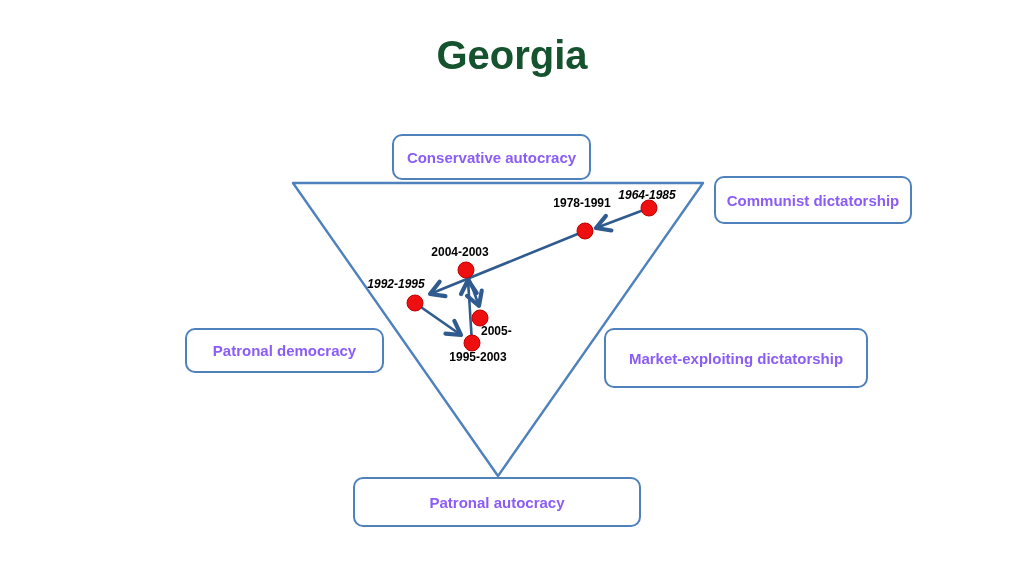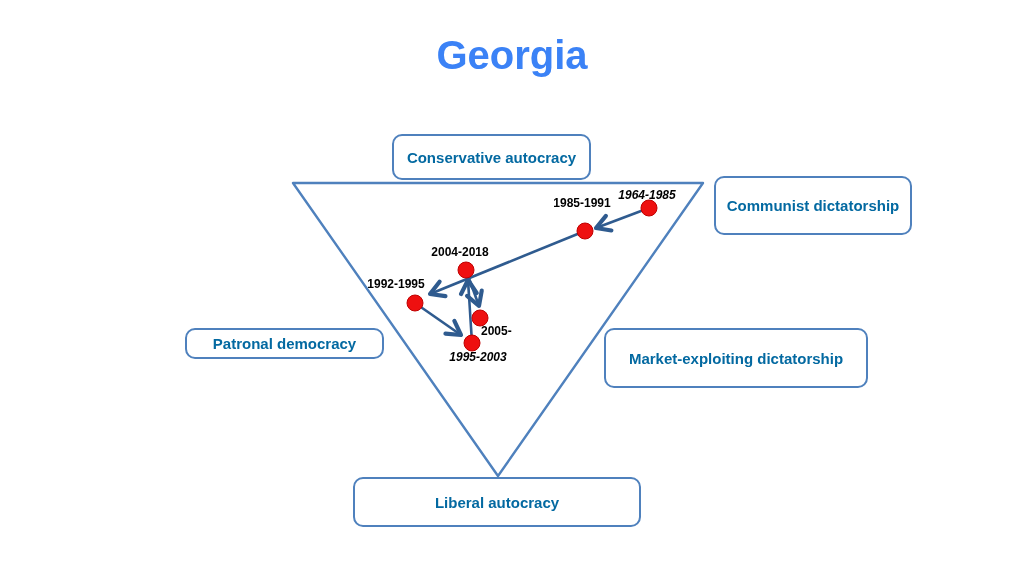--- a/index.html
+++ b/index.html
@@ -13,66 +13,66 @@
   }
   .title {
     position: absolute;
     top: 33px;
     left: 0;
     width: 100%;
     margin: 0;
     text-align: center;
     font-size: 40px;
     font-weight: 700;
-    color: #3b82f6;
+    color: #14532d;
     line-height: 1.1;
   }
   .diagram-svg {
     position: absolute;
     left: 0;
     top: 0;
     width: 1024px;
     height: 576px;
   }
   .cat-box {
     position: absolute;
     box-sizing: border-box;
     border: 2.5px solid #4f81bd;
     border-radius: 10px;
     background: #ffffff;
     display: flex;
     align-items: center;
     justify-content: center;
     font-weight: 700;
     font-size: 15px;
-    color: #0369a1;
+    color: #8b5cf6;
     text-align: left;
   }
   .box-conservative  { left: 392px; top: 134px; width: 199px; height: 46px; }
   .box-liberal       { left: 62px;  top: 176px; width: 216px; height: 47px; }
-  .box-communist     { left: 714px; top: 176px; width: 198px; height: 59px; }
-  .box-patronal-dem  { left: 185px; top: 328px; width: 199px; height: 31px; }
+  .box-communist     { left: 714px; top: 176px; width: 198px; height: 48px; }
+  .box-patronal-dem  { left: 185px; top: 328px; width: 199px; height: 45px; }
   .box-market        { left: 604px; top: 328px; width: 264px; height: 60px; }
   .box-patronal-aut  { left: 353px; top: 477px; width: 288px; height: 50px; }
   .pt-label {
     position: absolute;
     font-weight: 700;
     font-size: 12px;
     color: #000000;
     white-space: nowrap;
     transform: translateX(-50%);
     line-height: 1;
   }
   .pt-label.left-anchor { transform: none; }
   .lbl-1964 { left: 647px; top: 189px; font-style: italic; }
   .lbl-1985 { left: 582px; top: 197px; }
   .lbl-2004 { left: 460px; top: 246px; }
-  .lbl-1992 { left: 396px; top: 278px; }
+  .lbl-1992 { left: 396px; top: 278px; font-style: italic; }
   .lbl-2013 { left: 481px; top: 325px; }
-  .lbl-1995 { left: 478px; top: 351px; font-style: italic; }
+  .lbl-1995 { left: 478px; top: 351px; }
 </style>
 </head>
 <body>
 
 <div class="slide">
 
   <h1 class="title">Georgia</h1>
 
   <svg class="diagram-svg" viewBox="0 0 1024 576">
     <defs>
@@ -94,22 +94,22 @@
     <circle cx="466" cy="270" r="8" fill="#ee1010" stroke="#c00000" stroke-width="1"></circle>
     <circle cx="415" cy="303" r="8" fill="#ee1010" stroke="#c00000" stroke-width="1"></circle>
     <circle cx="480" cy="318" r="8" fill="#ee1010" stroke="#c00000" stroke-width="1"></circle>
     <circle cx="472" cy="343" r="8" fill="#ee1010" stroke="#c00000" stroke-width="1"></circle>
   </svg>
 
   <div class="cat-box box-conservative">Conservative autocracy</div>
   <div class="cat-box box-communist">Communist dictatorship</div>
   <div class="cat-box box-patronal-dem">Patronal democracy</div>
   <div class="cat-box box-market">Market-exploiting dictatorship</div>
-  <div class="cat-box box-patronal-aut">Liberal autocracy</div>
+  <div class="cat-box box-patronal-aut">Patronal autocracy</div>
 
   <div class="pt-label lbl-1964">1964-1985</div>
-  <div class="pt-label lbl-1985">1985-1991</div>
-  <div class="pt-label lbl-2004">2004-2018</div>
+  <div class="pt-label lbl-1985">1978-1991</div>
+  <div class="pt-label lbl-2004">2004-2003</div>
   <div class="pt-label lbl-1992">1992-1995</div>
   <div class="pt-label lbl-2013 left-anchor">2005-</div>
   <div class="pt-label lbl-1995">1995-2003</div>
 
 </div>
 
 </body></html>

